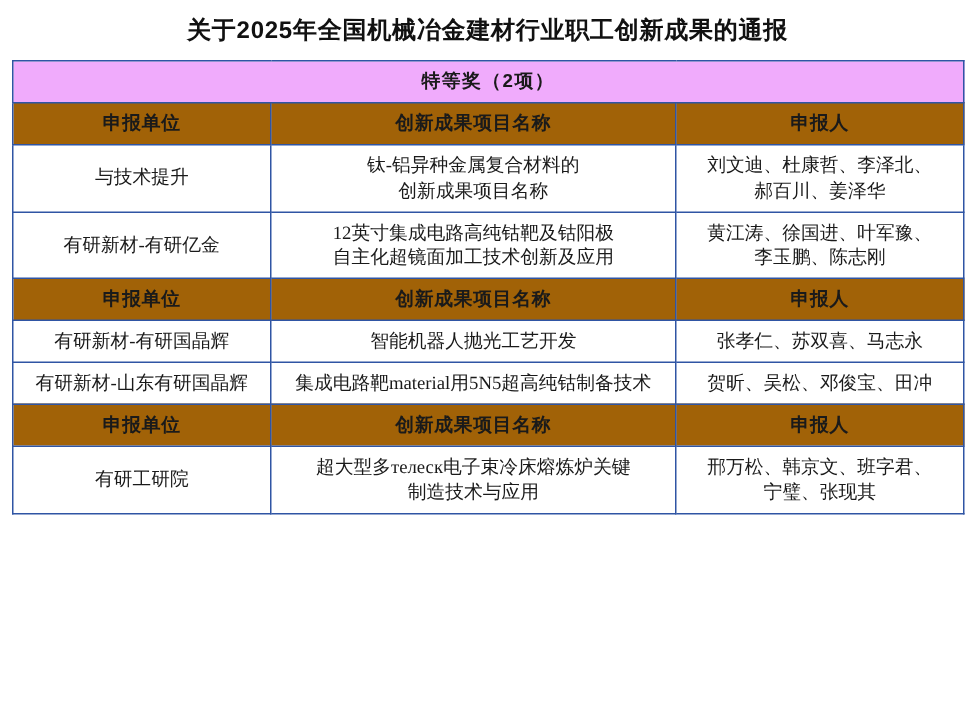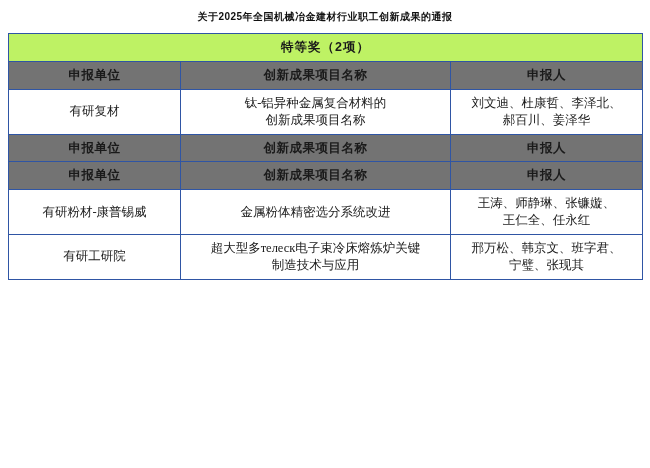--- a/index.html
+++ b/index.html
@@ -14,21 +14,21 @@
     color: #000000;
     overflow: hidden;
   }
   .page {
     width: 650px;
     box-sizing: border-box;
     padding: 0 8px;
   }
   .doc-title {
     text-align: center;
-    font-size: 10px;
+    font-size: 16px;
     font-weight: bold;
     letter-spacing: 0.5px;
     padding: 10px 0 9px 0;
     color: #111;
     font-family: "Liberation Sans", "DejaVu Sans", sans-serif;
   }
   table.award-table {
     width: 634px;
     border-collapse: collapse;
     table-layout: fixed;
@@ -37,33 +37,33 @@
   table.award-table td {
     border: 1px solid #2f55a4;
     text-align: center;
     vertical-align: middle;
     font-size: 12.5px;
     color: #1a1a1a;
     padding: 5px 4px;
     line-height: 1.35;
   }
   td.section-band {
-    background: #bef264;
+    background: #f0abfc;
     color: #ffffff;
     font-weight: bold;
     font-size: 14.5px;
     letter-spacing: 1px;
     padding: 5px 4px;
     border: 1px solid #2f55a4;
     font-family: "Liberation Sans", "DejaVu Sans", sans-serif;
   }
   td.col-head {
     font-weight: bold;
     font-size: 12.5px;
-    background: #737373;
+    background: #a16207;
     color: #111;
     letter-spacing: 0.5px;
   }
   .c1 { width: 172px; }
   .c2 { width: 270px; }
   .c3 { width: 192px; }
   .cell-line { display: block; }
 </style>
 </head>
 <body>
@@ -82,51 +82,70 @@
 
       <tr>
         <td class="section-band" colspan="3">特等奖（2项）</td>
       </tr>
       <tr>
         <td class="col-head">申报单位</td>
         <td class="col-head">创新成果项目名称</td>
         <td class="col-head">申报人</td>
       </tr>
       <tr>
-        <td>有研复材</td>
+        <td>与技术提升</td>
         <td>
           <span class="cell-line">钛-铝异种金属复合材料的</span>
           <span class="cell-line">创新成果项目名称</span>
         </td>
         <td>
           <span class="cell-line">刘文迪、杜康哲、李泽北、</span>
           <span class="cell-line">郝百川、姜泽华</span>
         </td>
       </tr>
-
       <tr>
-        <td class="col-head">申报单位</td>
-        <td class="col-head">创新成果项目名称</td>
-        <td class="col-head">申报人</td>
+        <td>有研新材-有研亿金</td>
+        <td>
+          <span class="cell-line">12英寸集成电路高纯钴靶及钴阳极</span>
+          <span class="cell-line">自主化超镜面加工技术创新及应用</span>
+        </td>
+        <td>
+          <span class="cell-line">黄江涛、徐国进、叶军豫、</span>
+          <span class="cell-line">李玉鹏、陈志刚</span>
+        </td>
       </tr>
 
       <tr>
         <td class="col-head">申报单位</td>
         <td class="col-head">创新成果项目名称</td>
         <td class="col-head">申报人</td>
       </tr>
       <tr>
-        <td>有研粉材-康普锡威</td>
+        <td>有研新材-有研国晶辉</td>
         <td>
-          <span class="cell-line">金属粉体精密选分系统改进</span>
+          <span class="cell-line">智能机器人抛光工艺开发</span>
         </td>
         <td>
-          <span class="cell-line">王涛、师静琳、张镰嫙、</span>
-          <span class="cell-line">王仁全、任永红</span>
+          <span class="cell-line">张孝仁、苏双喜、马志永</span>
         </td>
+      </tr>
+      <tr>
+        <td>有研新材-山东有研国晶辉</td>
+        <td>
+          <span class="cell-line">集成电路靶material用5N5超高纯钴制备技术</span>
+        </td>
+        <td>
+          <span class="cell-line">贺昕、吴松、邓俊宝、田冲</span>
+        </td>
+      </tr>
+
+      <tr>
+        <td class="col-head">申报单位</td>
+        <td class="col-head">创新成果项目名称</td>
+        <td class="col-head">申报人</td>
       </tr>
       <tr>
         <td>有研工研院</td>
         <td>
           <span class="cell-line">超大型多телеск电子束冷床熔炼炉关键</span>
           <span class="cell-line">制造技术与应用</span>
         </td>
         <td>
           <span class="cell-line">邢万松、韩京文、班字君、</span>
           <span class="cell-line">宁璧、张现其</span>

